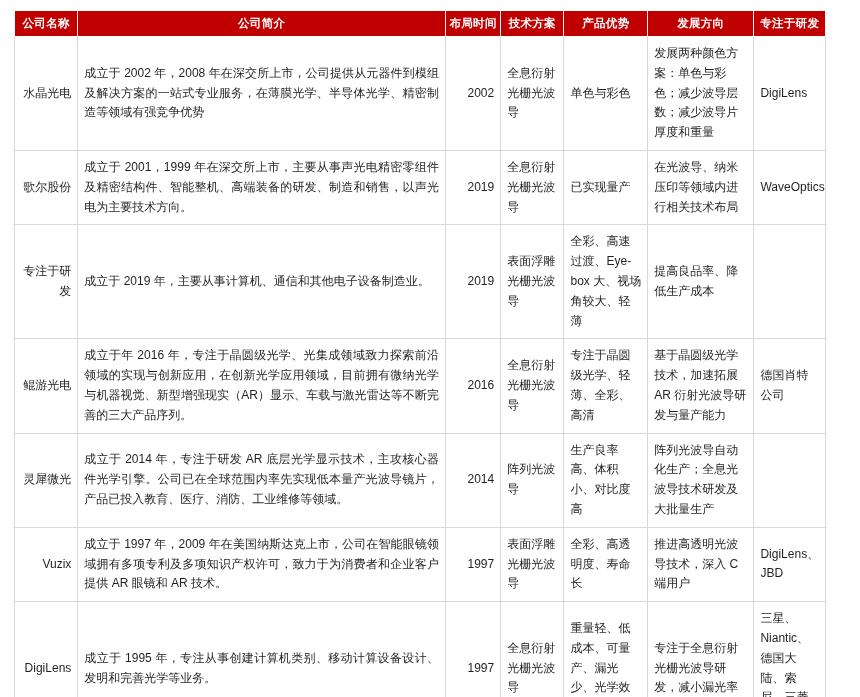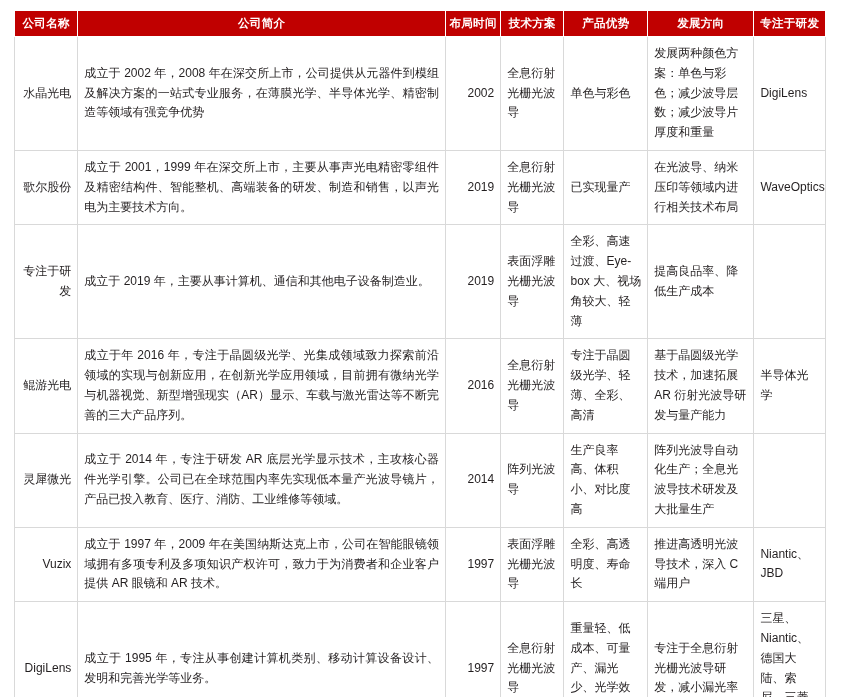--- a/index.html
+++ b/index.html
@@ -151,39 +151,39 @@
         <td class="c-dir vsep">提高良品率、降低生产成本</td>
         <td class="c-partner"></td>
       </tr>
       <tr>
         <td class="c-name vsep">鲲游光电</td>
         <td class="c-intro vsep">成立于年 2016 年，专注于晶圆级光学、光集成领域致力探索前沿领域的实现与创新应用，在创新光学应用领域，目前拥有微纳光学与机器视觉、新型增强现实（AR）显示、车载与激光雷达等不断完善的三大产品序列。</td>
         <td class="c-year vsep">2016</td>
         <td class="c-tech vsep">全息衍射光栅光波导</td>
         <td class="c-adv vsep">专注于晶圆级光学、轻薄、全彩、高清</td>
         <td class="c-dir vsep">基于晶圆级光学技术，加速拓展 AR 衍射光波导研发与量产能力</td>
-        <td class="c-partner">半导体光学</td>
+        <td class="c-partner">德国肖特公司</td>
       </tr>
       <tr>
         <td class="c-name vsep">灵犀微光</td>
         <td class="c-intro vsep">成立于 2014 年，专注于研发 AR 底层光学显示技术，主攻核心器件光学引擎。公司已在全球范围内率先实现低本量产光波导镜片，产品已投入教育、医疗、消防、工业维修等领域。</td>
         <td class="c-year vsep">2014</td>
         <td class="c-tech vsep">阵列光波导</td>
         <td class="c-adv vsep">生产良率高、体积小、对比度高</td>
         <td class="c-dir vsep">阵列光波导自动化生产；全息光波导技术研发及大批量生产</td>
         <td class="c-partner"></td>
       </tr>
       <tr>
         <td class="c-name vsep">Vuzix</td>
         <td class="c-intro vsep">成立于 1997 年，2009 年在美国纳斯达克上市，公司在智能眼镜领域拥有多项专利及多项知识产权许可，致力于为消费者和企业客户提供 AR 眼镜和 AR 技术。</td>
         <td class="c-year vsep">1997</td>
         <td class="c-tech vsep">表面浮雕光栅光波导</td>
         <td class="c-adv vsep">全彩、高透明度、寿命长</td>
         <td class="c-dir vsep">推进高透明光波导技术，深入 C 端用户</td>
-        <td class="c-partner">Niantic、JBD</td>
+        <td class="c-partner">DigiLens、JBD</td>
       </tr>
       <tr>
         <td class="c-name vsep">DigiLens</td>
         <td class="c-intro vsep">成立于 1995 年，专注从事创建计算机类别、移动计算设备设计、发明和完善光学等业务。</td>
         <td class="c-year vsep">1997</td>
         <td class="c-tech vsep">全息衍射光栅光波导</td>
         <td class="c-adv vsep">重量轻、低成本、可量产、漏光少、光学效率高</td>
         <td class="c-dir vsep">专注于全息衍射光栅光波导研发，减小漏光率</td>
         <td class="c-partner">三星、Niantic、德国大陆、索尼、三菱化学</td>
       </tr>

